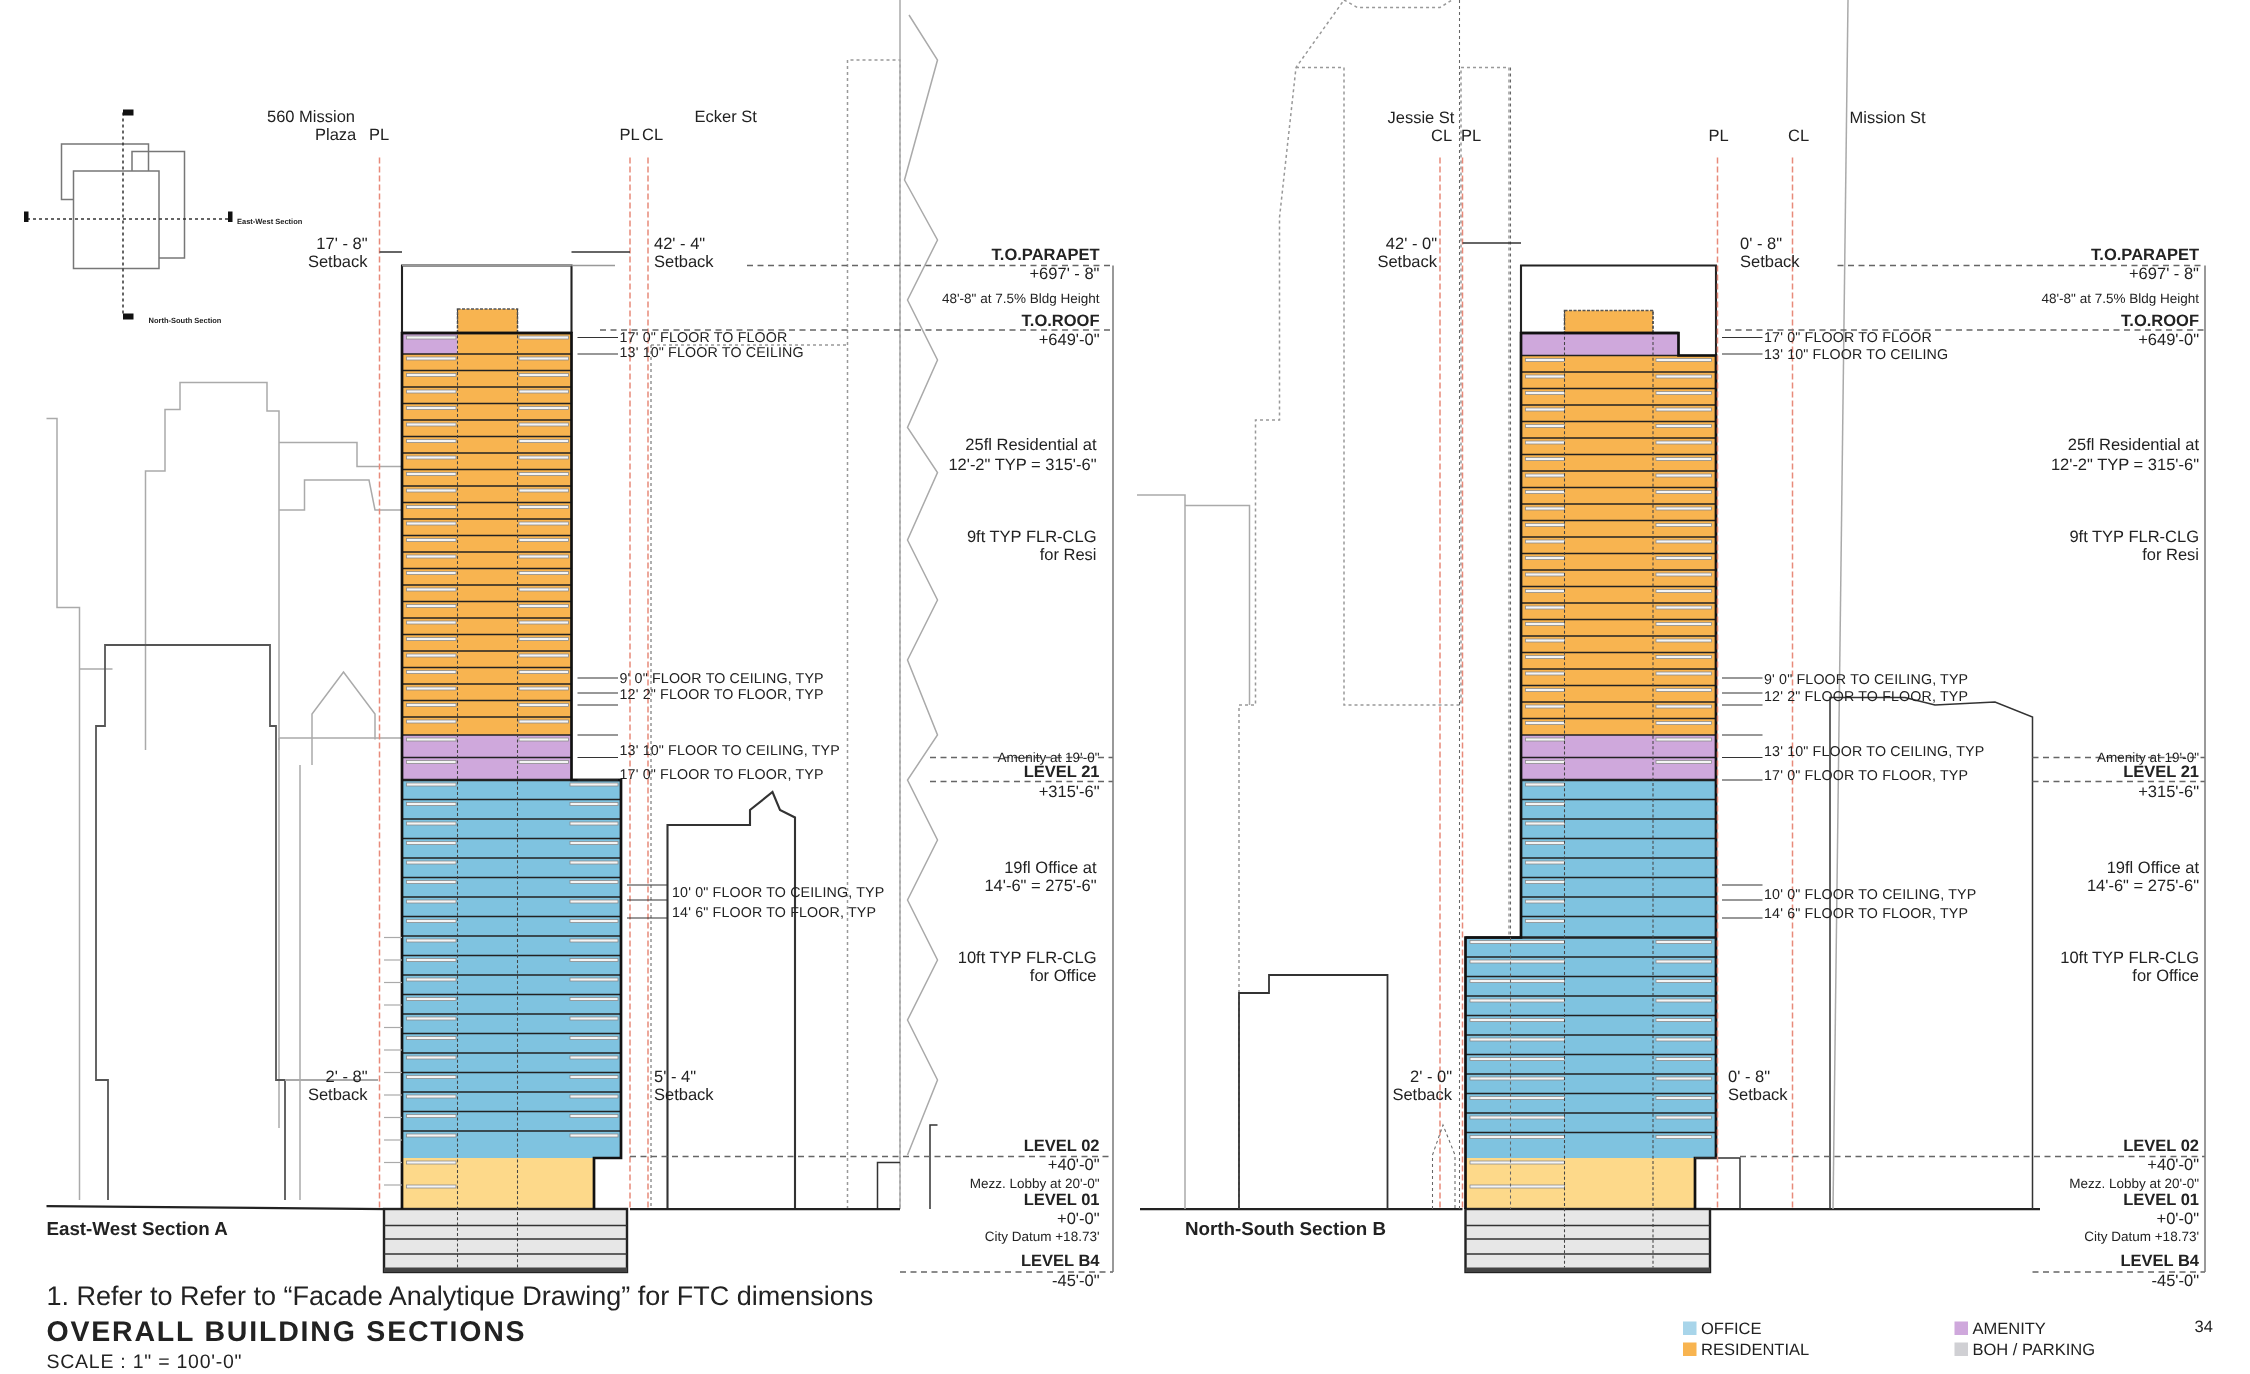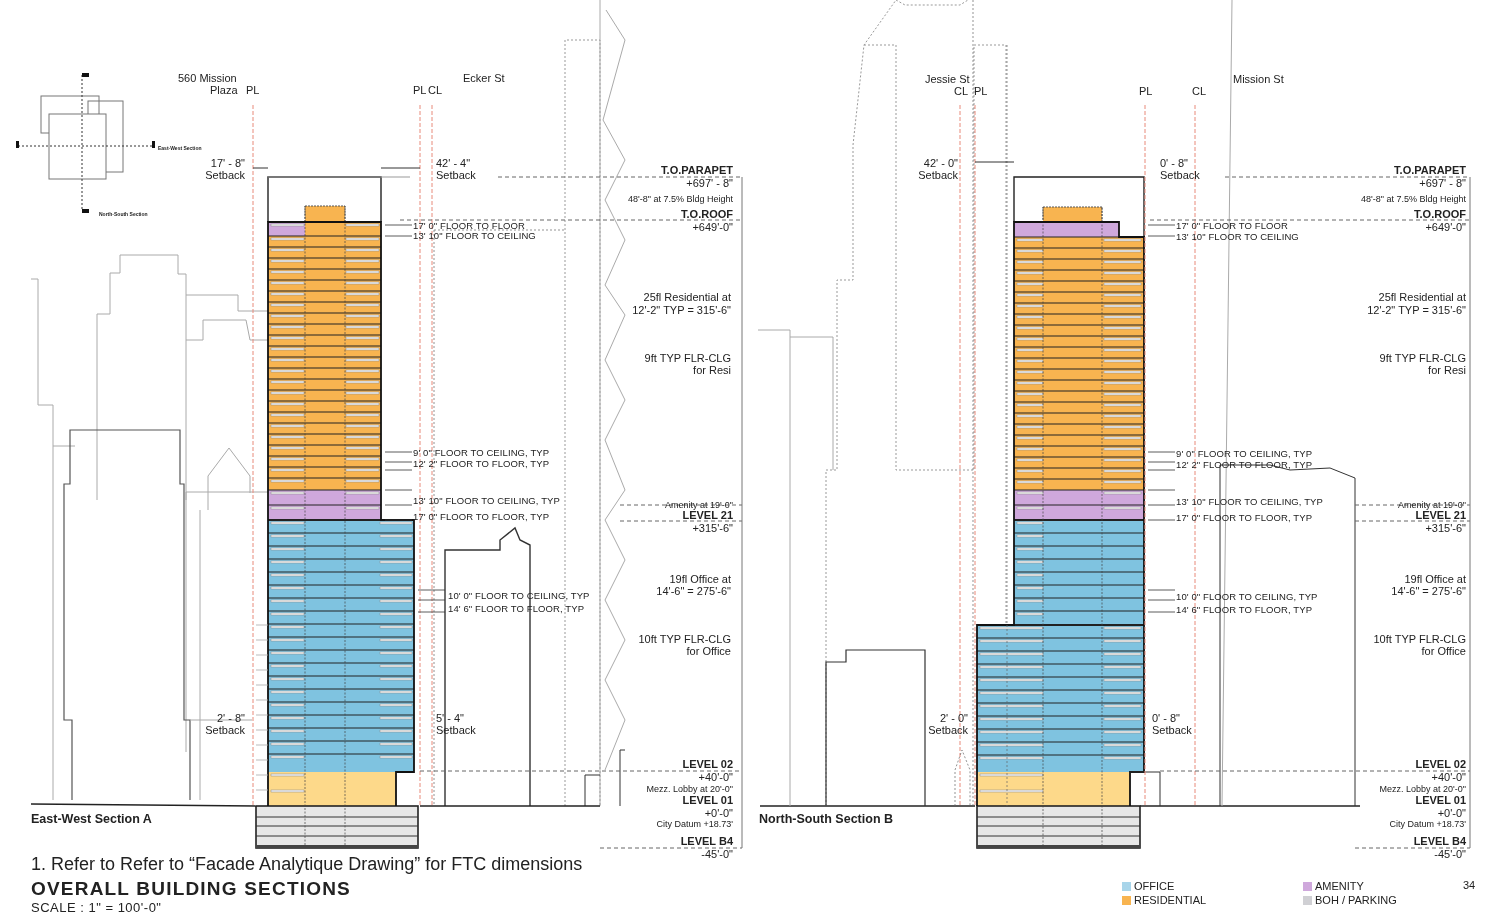--- a/index.html
+++ b/index.html
@@ -602,21 +602,21 @@
     <span class="t r b" style="right:0;top:758px;">LEVEL 02</span>
     <span class="t r" style="right:0;top:771px;">+40'-0"</span>
     <span class="t r" style="right:0;top:783px;font-size:9px;">Mezz. Lobby at 20'-0"</span>
     <span class="t r b" style="right:0;top:794px;">LEVEL 01</span>
     <span class="t r" style="right:0;top:807px;">+0'-0"</span>
     <span class="t r" style="right:0;top:818px;font-size:9px;">City Datum +18.73'</span>
     <span class="t r b" style="right:0;top:835px;">LEVEL B4</span>
     <span class="t r" style="right:0;top:848px;">-45'-0"</span>
   </div>
 
-  <span class="t sec" style="left:759px;top:813px;">North-South Section B</span>
+  <span class="t sec" style="left:790px;top:813px;">North-South Section B</span>
 </div>
 
 <div>
   <span class="t note" style="left:31px;top:858px;">1. Refer to Refer to “Facade Analytique Drawing” for FTC dimensions</span>
   <span class="t title" style="left:31px;top:879px;line-height:20px;">OVERALL BUILDING SECTIONS</span>
   <span class="t scale" style="left:31px;top:902px;">SCALE : 1" = 100'-0"</span>
 
   <div class="legend" style="left:1122px;top:879px;text-align:right;">
     <span class="sw" style="background:#a8d5ea;"></span><span>OFFICE</span>
   </div>

